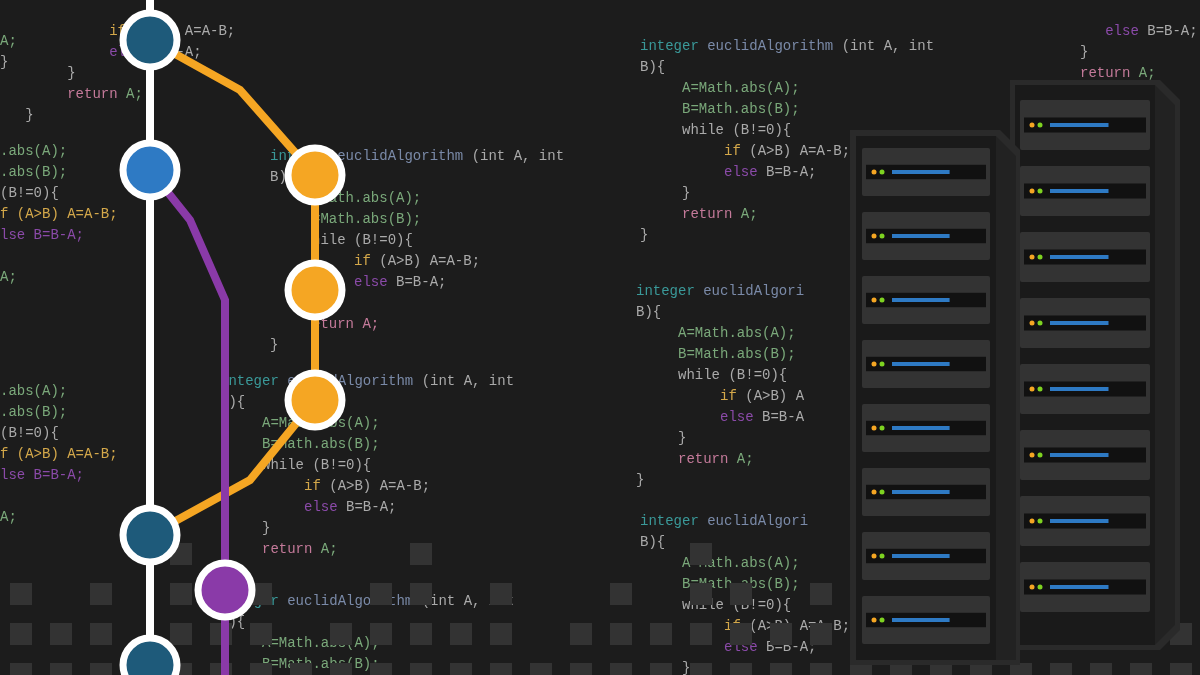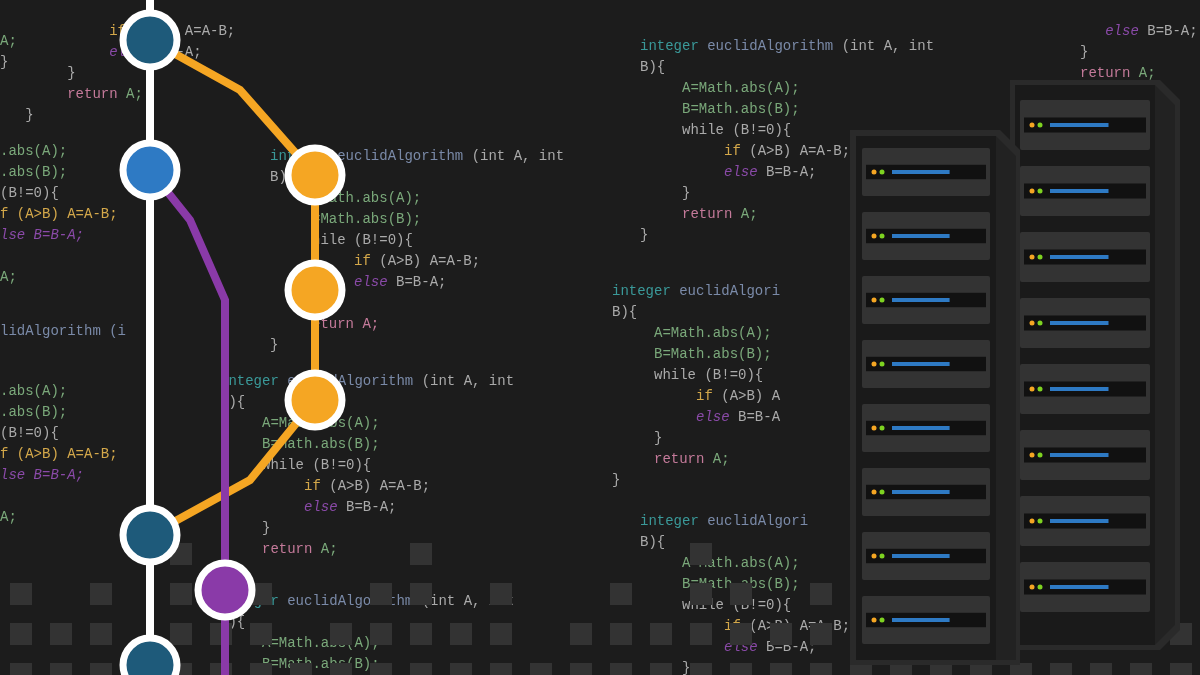--- a/index.html
+++ b/index.html
@@ -21,21 +21,21 @@
     height: 675px;
     color: #888;
     line-height: 1.5;
   }
   .code-block {
     position: absolute;
     white-space: pre;
   }
   .kw-type { color: #3a9999; }
   .kw-if { color: #d4a84a; }
-  .kw-else { color: #8a4aa8; font-style: italic; }
+  .kw-else { color: #8a4aa8; }
   .kw-ret { color: #c47a9a; }
   .fn { color: #7a8aa8; }
   .var { color: #7aa87a; }
   .op { color: #aaa; }
   .squares-layer {
     position: absolute;
     bottom: 0;
     left: 0;
     width: 1200px;
     height: 180px;
@@ -71,23 +71,20 @@
 <span class="op">}</span>
   </div>
   <div class="code-block" style="left:0; top:120px;">
 <span class="var">.abs(A);</span>
 <span class="var">.abs(B);</span>
 <span class="op">(B!=0){</span>
 <span class="kw-if">f (A&gt;B) A=A-B;</span>
 <span class="kw-else">lse B=B-A;</span>
 
 <span class="var">A;</span>
-  </div>
-  <div class="code-block" style="left:0; top:300px;">
-<span class="fn">lidAlgorithm (i</span>
   </div>
   <div class="code-block" style="left:0; top:360px;">
 <span class="var">.abs(A);</span>
 <span class="var">.abs(B);</span>
 <span class="op">(B!=0){</span>
 <span class="kw-if">f (A&gt;B) A=A-B;</span>
 <span class="kw-else">lse B=B-A;</span>
 
 <span class="var">A;</span>
   </div>
@@ -141,21 +138,21 @@
      <span class="var">A=Math.abs(A);</span>
      <span class="var">B=Math.abs(B);</span>
      <span class="op">while (B!=0){</span>
           <span class="kw-if">if</span> <span class="op">(A&gt;B) A=A-B;</span>
           <span class="kw-else">else</span> <span class="op">B=B-A;</span>
      <span class="op">}</span>
      <span class="kw-ret">return</span> <span class="var">A;</span>
 <span class="op">}</span>
   </div>
 
-  <div class="code-block" style="left:612px; top:260px;">
+  <div class="code-block" style="left:636px; top:260px;">
 <span class="kw-type">integer</span> <span class="fn">euclidAlgori</span>
 <span class="op">B){</span>
      <span class="var">A=Math.abs(A);</span>
      <span class="var">B=Math.abs(B);</span>
      <span class="op">while (B!=0){</span>
           <span class="kw-if">if</span> <span class="op">(A&gt;B) A</span>
           <span class="kw-else">else</span> <span class="op">B=B-A</span>
      <span class="op">}</span>
      <span class="kw-ret">return</span> <span class="var">A;</span>
 <span class="op">}</span>

